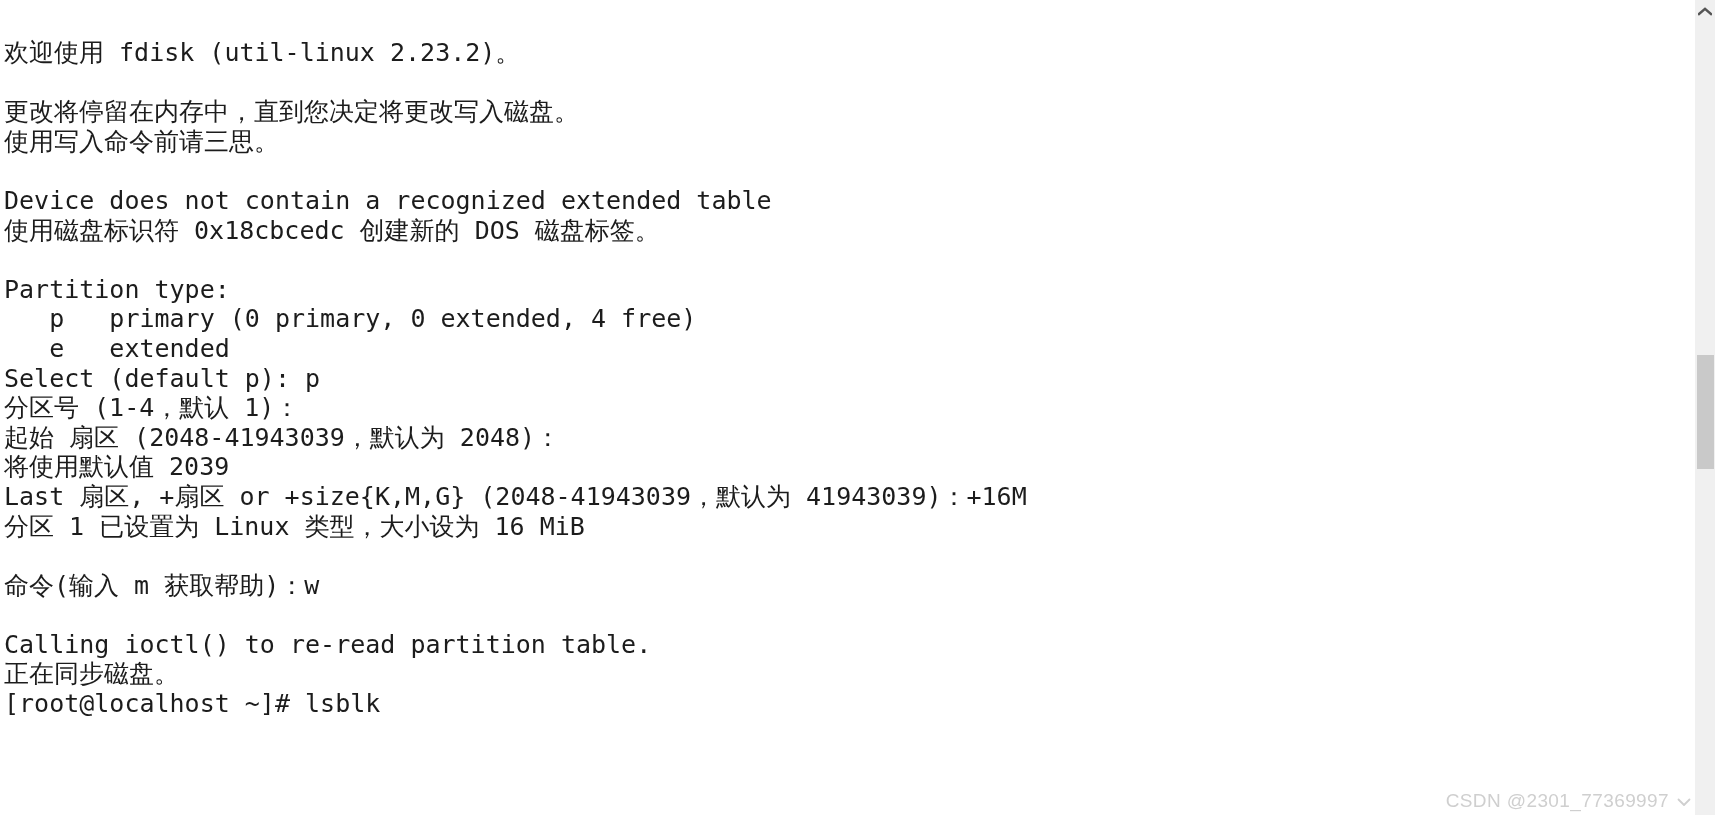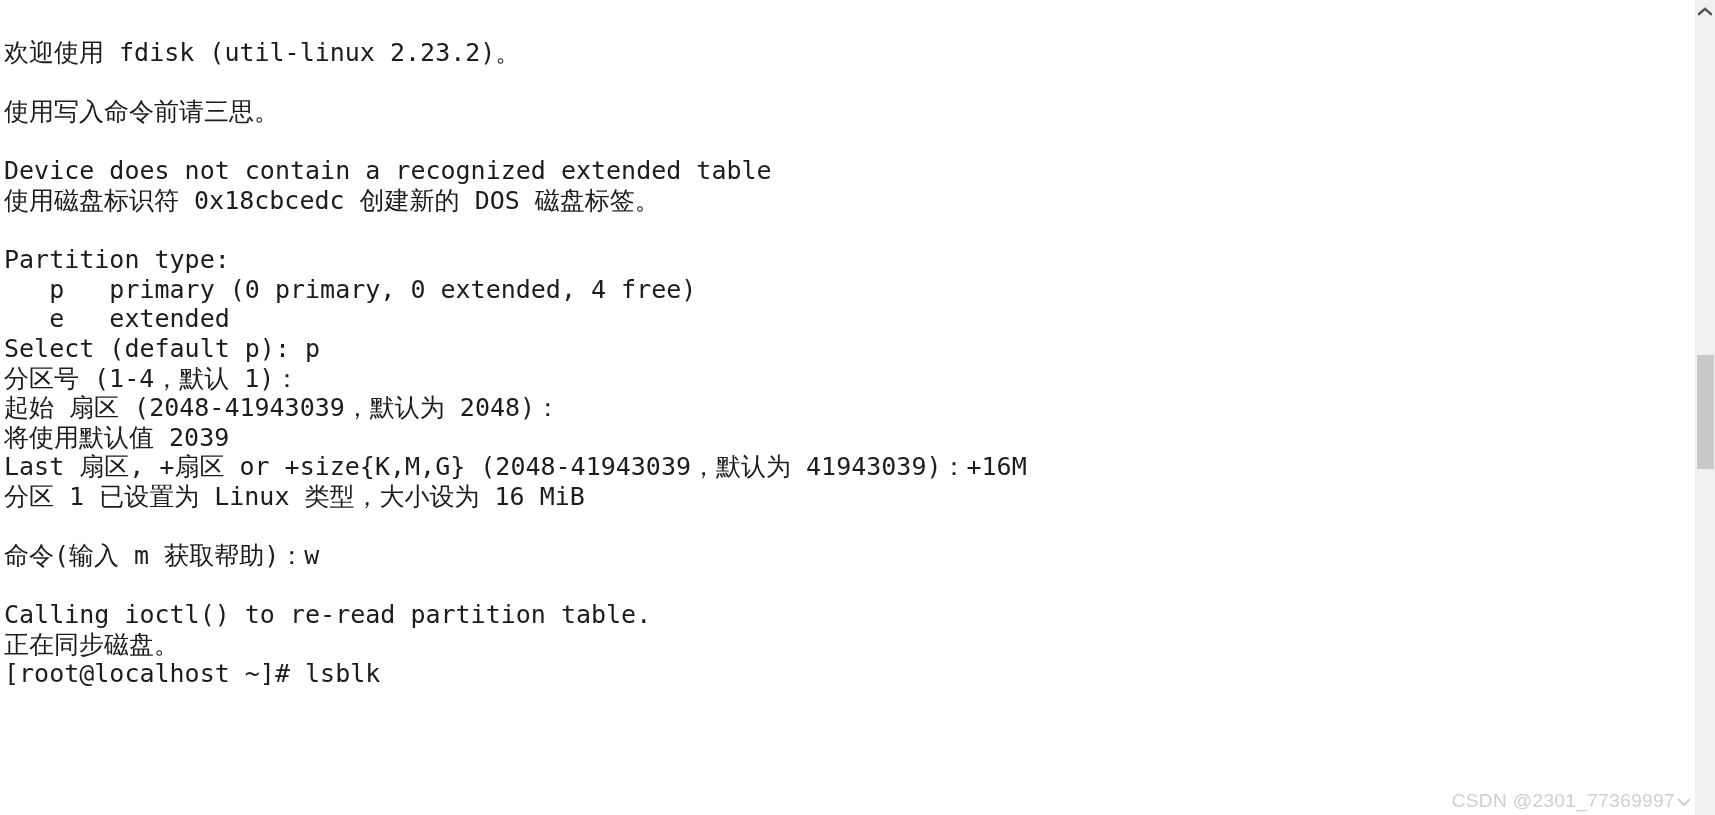--- a/index.html
+++ b/index.html
@@ -86,21 +86,21 @@
     border-radius: 0px;
   }
 
   
   #watermark {
     position: absolute;
     right: 24px;
     bottom: 3px;
     display: flex;
     align-items: flex-end;
-    gap: 2px;
+    gap: 8px;
     pointer-events: none;
   }
 
   #watermark-text {
     font-family: "Liberation Sans", sans-serif;
     font-size: 19px;
     color: #cfcfcf;
     letter-spacing: 0.4px;
     white-space: nowrap;
   }
@@ -111,20 +111,21 @@
   }
 </style>
 </head>
 <body>
 
 <div id="screen">
 
   <div id="terminal">
     <div class="line">欢迎使用 fdisk (util-linux 2.23.2)。</div>
     <div class="line blank"></div>
+    <div class="line">更改将停留在内存中，直到您决定将更改写入磁盘。</div>
     <div class="line">使用写入命令前请三思。</div>
     <div class="line blank"></div>
     <div class="line">Device does not contain a recognized extended table</div>
     <div class="line">使用磁盘标识符 0x18cbcedc 创建新的 DOS 磁盘标签。</div>
     <div class="line blank"></div>
     <div class="line">Partition type:</div>
     <div class="line">   p   primary (0 primary, 0 extended, 4 free)</div>
     <div class="line">   e   extended</div>
     <div class="line">Select (default p): p</div>
     <div class="line">分区号 (1-4，默认 1)：</div>

